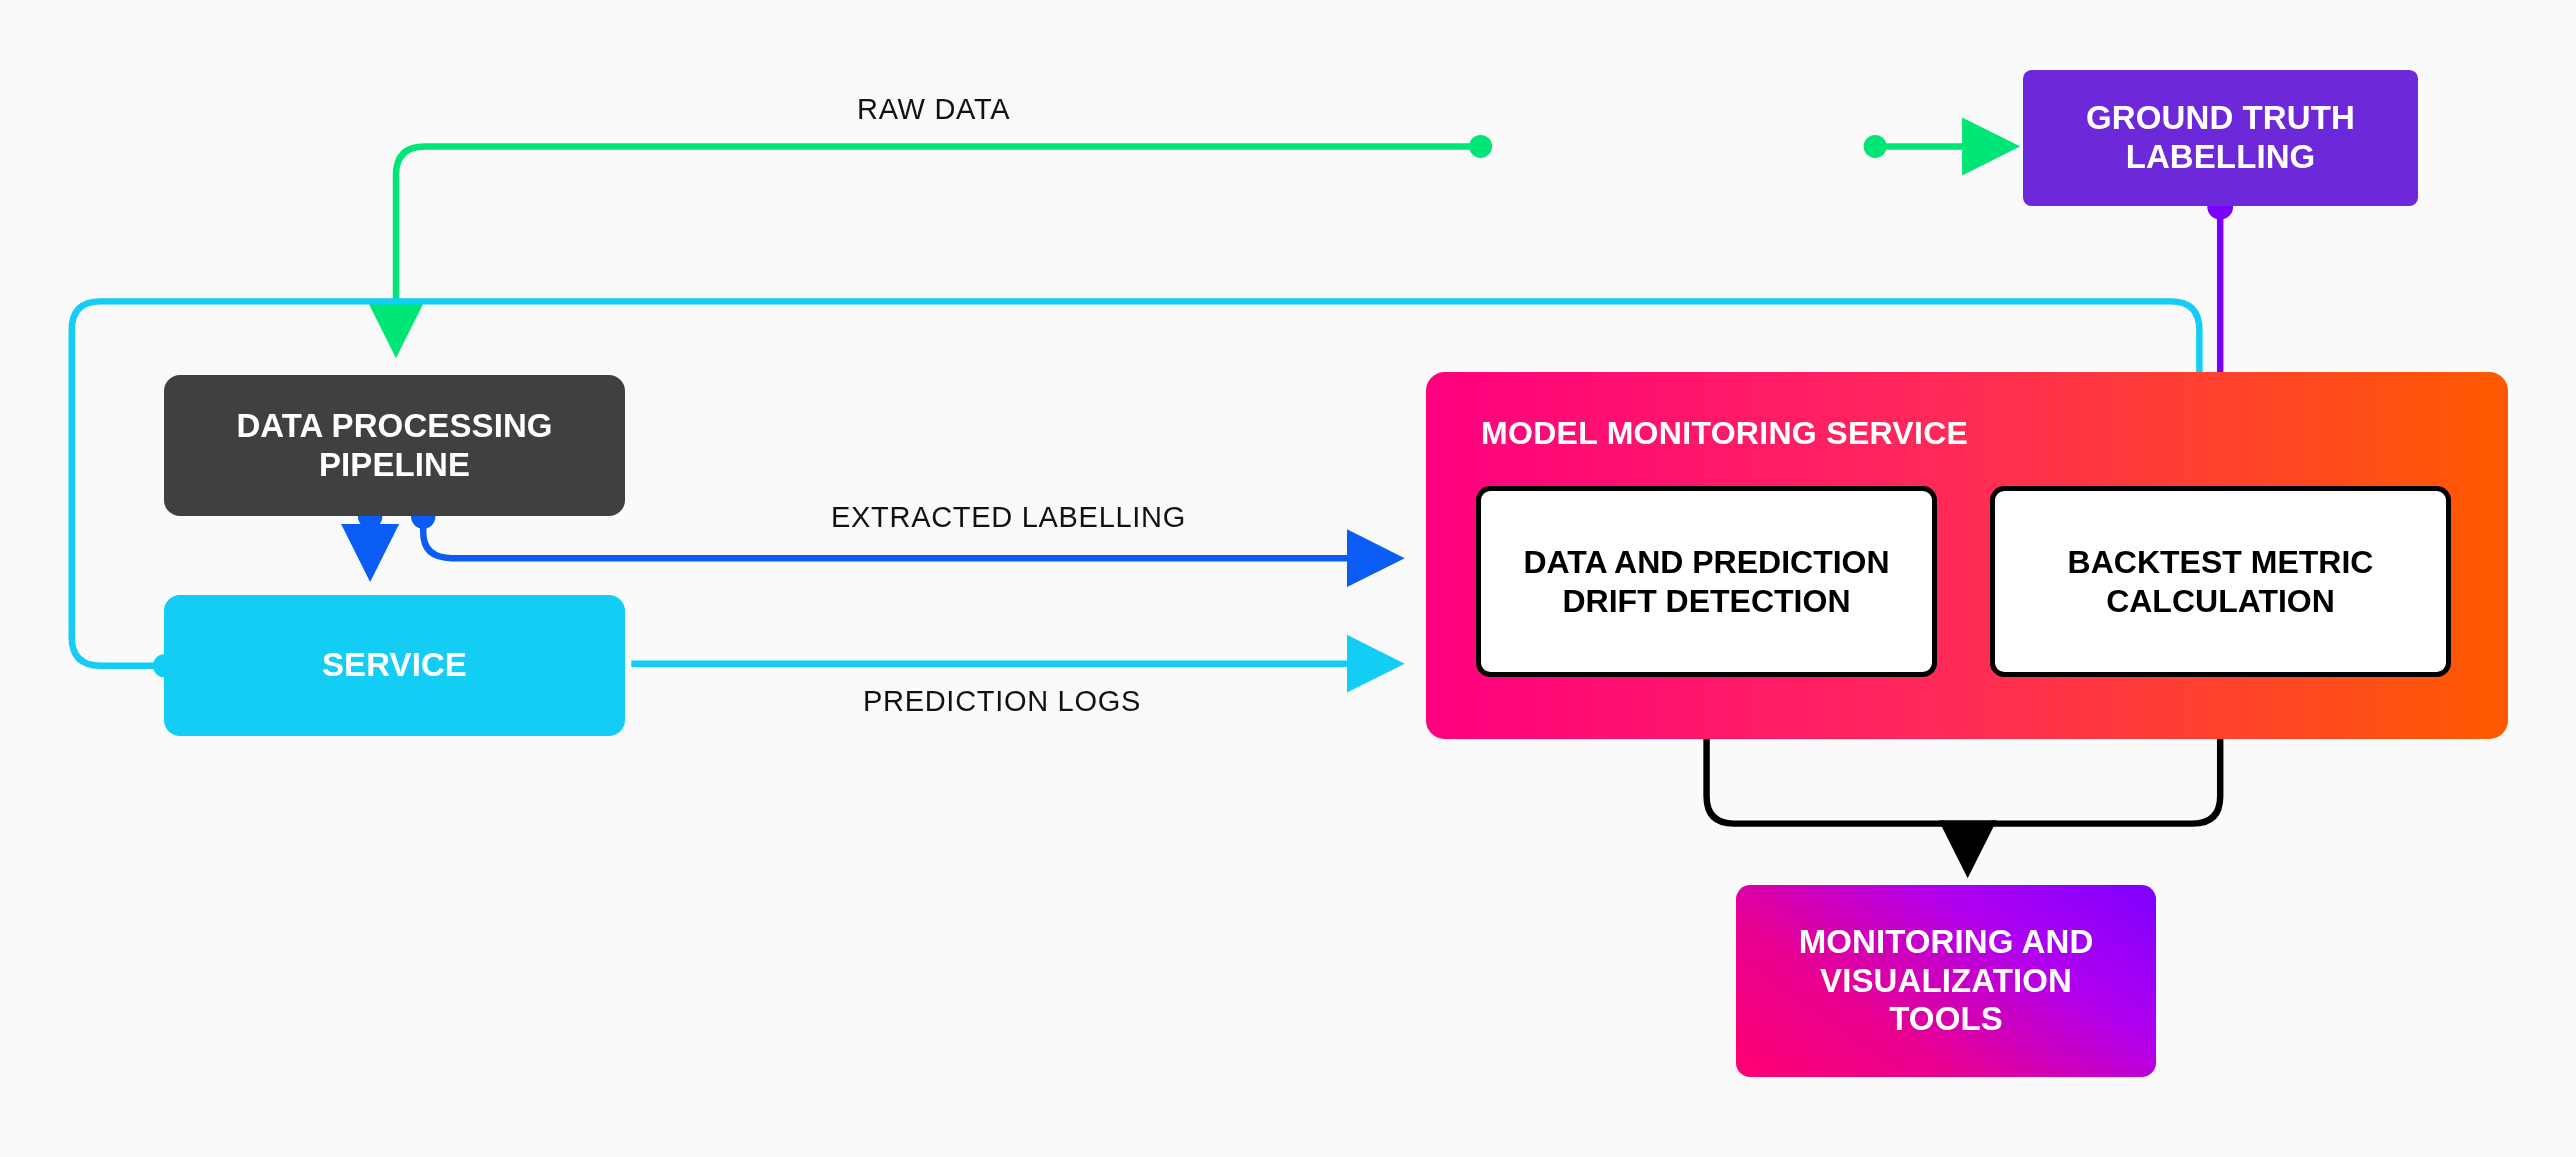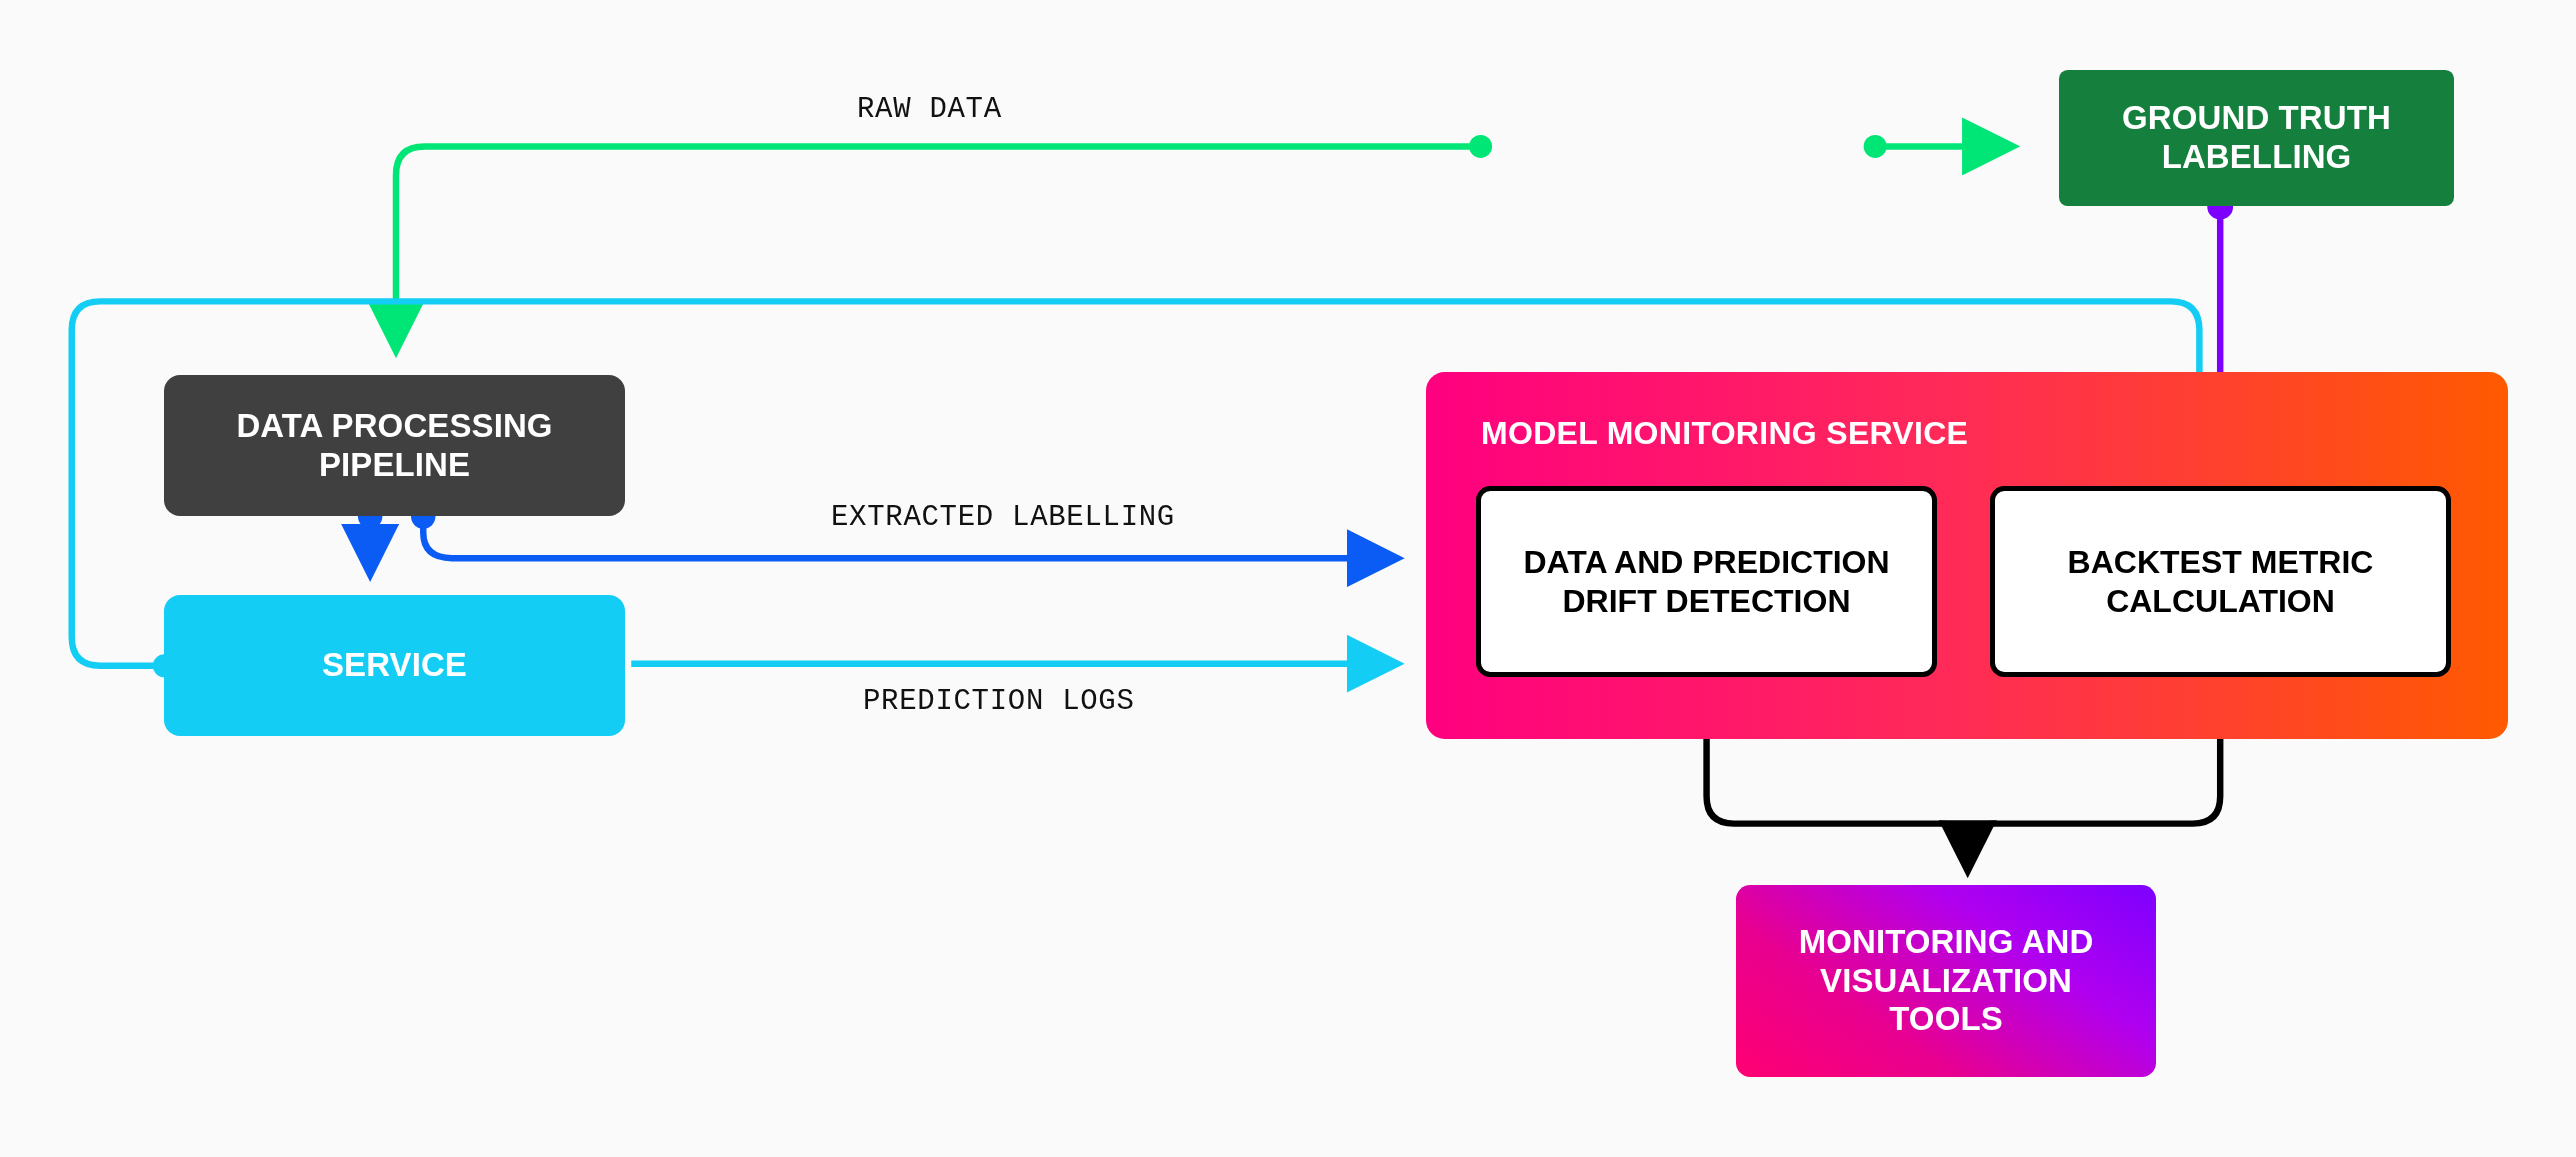--- a/index.html
+++ b/index.html
@@ -19,21 +19,21 @@
     display:flex;align-items:center;justify-content:center;
     text-align:center;
     color:#ffffff;
     font-weight:700;
     letter-spacing:0.1px;
     line-height:1.18;
   }
   .node span{display:block;padding:0 13px;}
 
   #n-prod      {left:1481px;top:70px;  width:395px;height:152px;background:#00e676;border-radius:16px;font-size:33px;}
-  #n-truth     {left:2023px;top:70px;  width:395px;height:136px;background:#15803d;border-radius:8.6px;font-size:33px;margin-left:36px;}
+  #n-truth     {left:2023px;top:70px;  width:395px;height:136px;background:#6d28d9;border-radius:8.6px;font-size:33px;}
   #n-pipeline  {left:164px; top:375px; width:461px;height:141px;background:#404040;border-radius:16px;font-size:33px;}
   #n-batch     {left:164px; top:595px; width:461px;height:141px;background:#13cdf5;border-radius:16px;font-size:33px;}
   #n-monitor   {left:1736px;top:885px;width:420px;height:192px;border-radius:14.3px;font-size:33px;
                 background:linear-gradient(35deg,#ff0072 0%,#e80090 32%,#b000f0 68%,#7d00ff 100%);}
 
   #panel{
     position:absolute;left:1426px;top:372px;width:1082px;height:367px;
     border-radius:18.7px;
     background:linear-gradient(90deg,#ff0080 0%,#ff2a58 48%,#ff5a00 100%);
   }
@@ -49,21 +49,21 @@
     border-radius:14.3px;
     display:flex;align-items:center;justify-content:flex-end;
     text-align:center;
     color:#000000;font-weight:700;font-size:32px;line-height:1.2;
   }
   #sb-drift{left:1476px;top:486px;width:461px;height:191px;}
   #sb-backtest{left:1990px;top:486px;width:461px;height:191px;}
 
   .edge-label{
     position:absolute;
-    font-family:Liberation Mono, monospace;
+    font-family:Liberation Sans, sans-serif;
     font-size:29px;color:#111111;white-space:nowrap;
     letter-spacing:0.7px;
   }
   #lbl-raw       {left:857px;top:93px;}
   #lbl-extracted {left:831px;top:501px;}
   #lbl-predlogs  {left:863px;top:685px;}
 </style>
 </head>
 <body>
 

